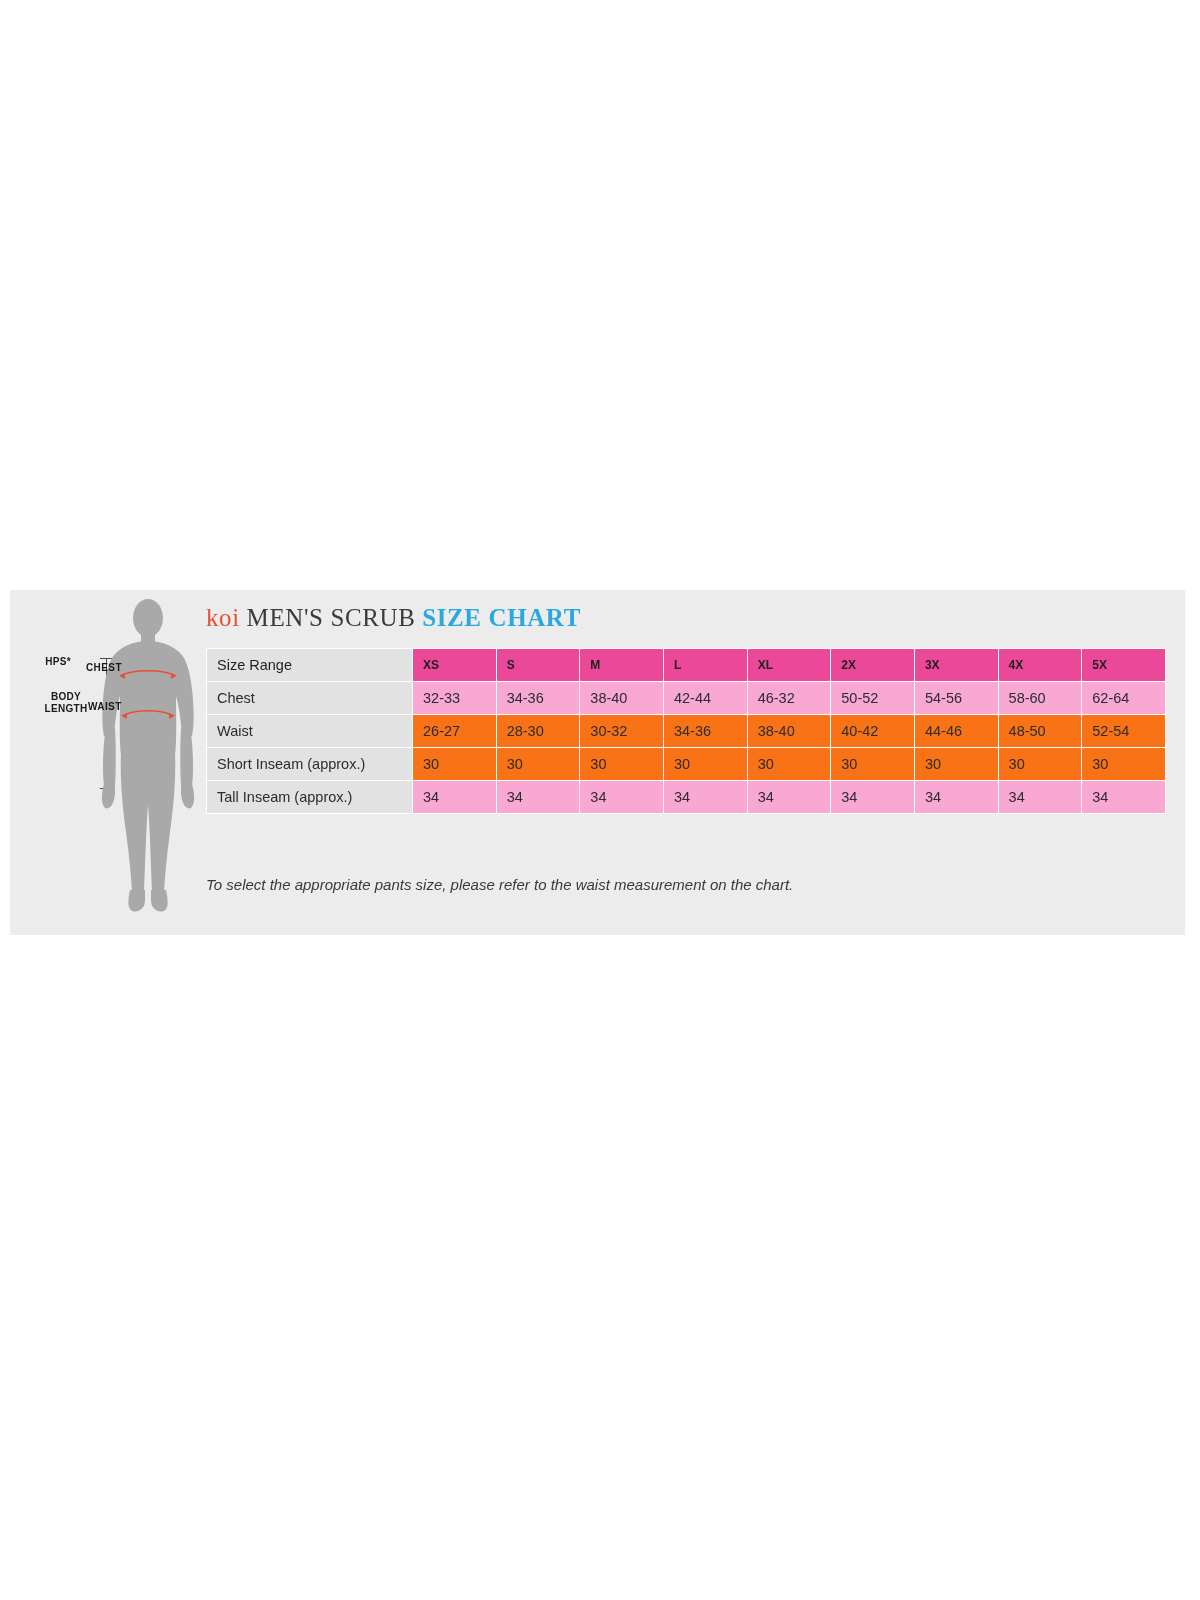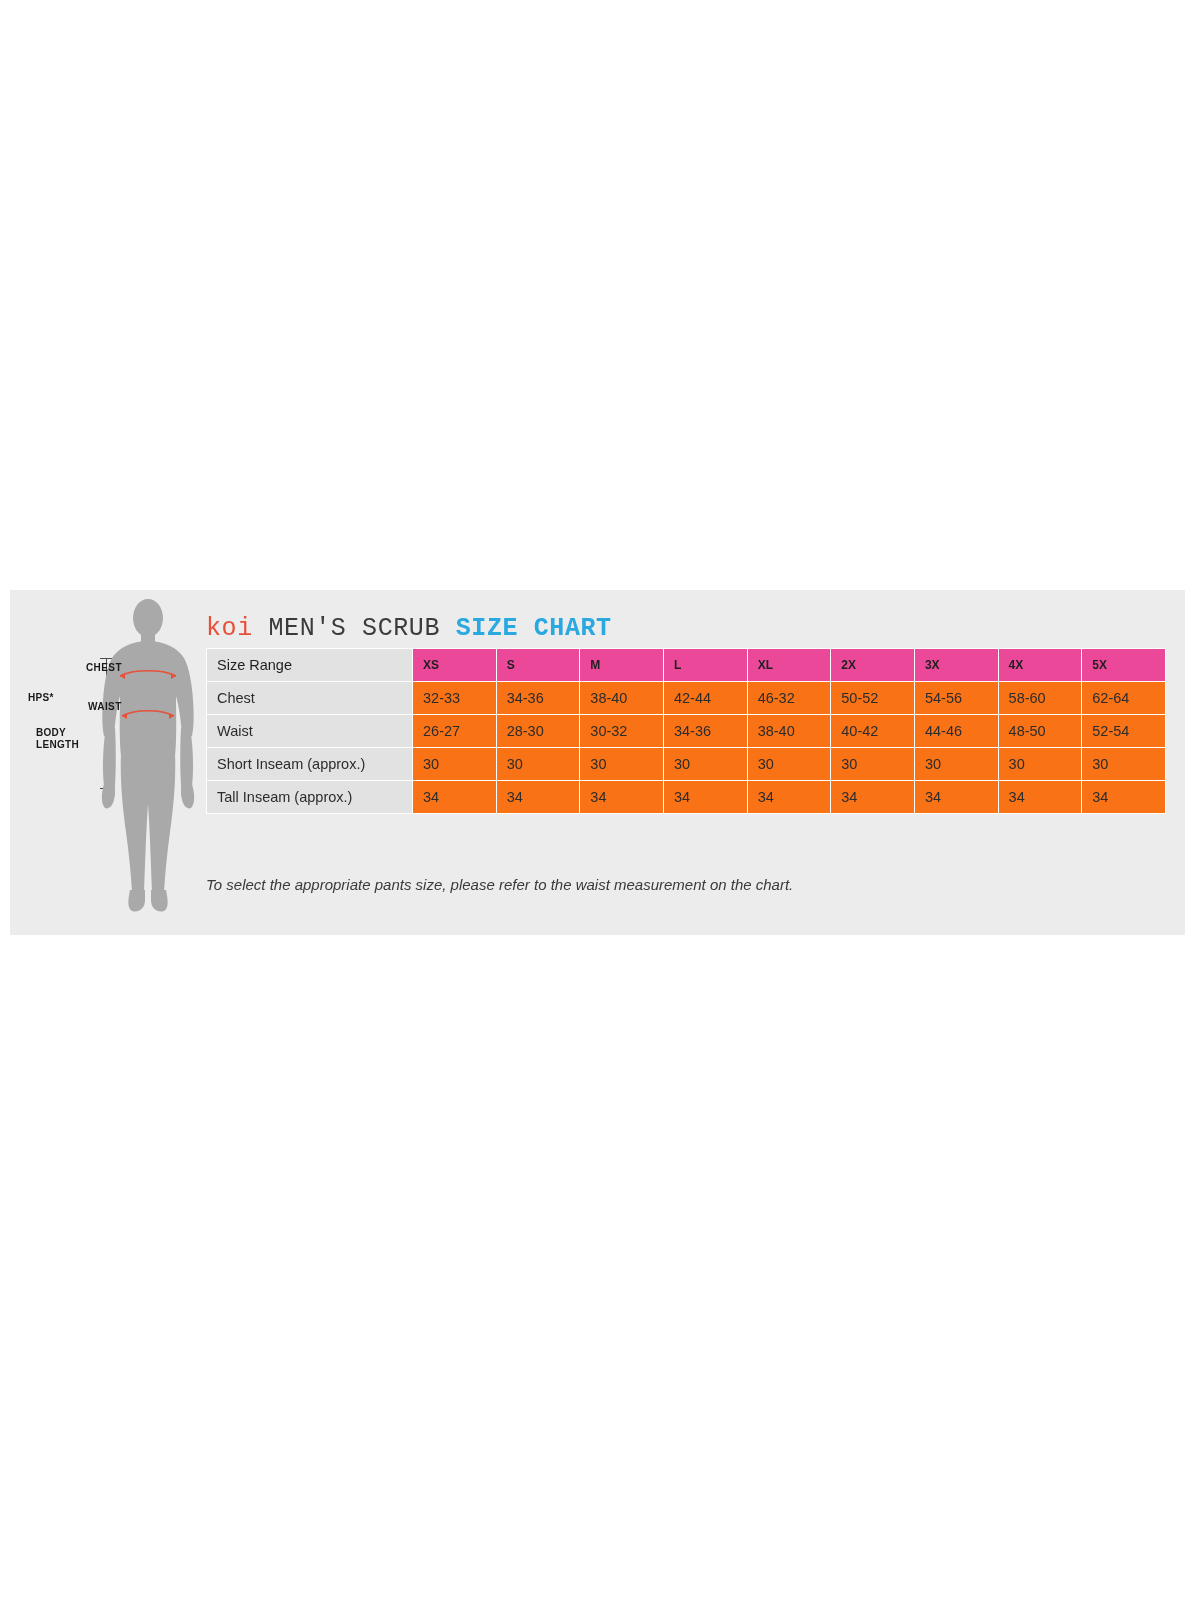--- a/index.html
+++ b/index.html
@@ -36,23 +36,22 @@
     height: 330px;
   }
   .guide-label {
     position: absolute;
     font-family: "Liberation Sans", sans-serif;
     font-size: 10px;
     font-weight: bold;
     color: #1a1a1a;
     letter-spacing: 0.3px;
     line-height: 12px;
-    text-align: left;
+    text-align: center;
     width: 60px;
-    margin-top: 36px;
   }
   #hps-label { left: 0px; top: 60px; }
   #bodylen-label { left: 8px; top: 95px; }
 
   
   .bracket-line {
     position: absolute;
     background: #4a4a4a;
   }
   #bracket-vert { left: 78px; top: 62px; width: 1px; height: 130px; }
@@ -71,22 +70,22 @@
     letter-spacing: 0.4px;
     background: transparent;
   }
   #chest-text { left: 58px; top: 66px; }
   #waist-text { left: 60px; top: 105px; }
 
   
   #title {
     position: absolute;
     left: 196px;
-    top: 24px;
-    font-family: Liberation Mono, monospace;
+    top: 14px;
+    font-family: Liberation Serif, serif;
     font-size: 25px;
     letter-spacing: 0.6px;
     white-space: nowrap;
   }
   #title .koi {
     color: #e8503a;
     font-weight: normal;
     font-size: 25px;
   }
   #title .mid {
@@ -125,21 +124,21 @@
   }
   #chart-table thead th.rowhead {
     font-weight: normal;
     font-size: 14.5px;
   }
   #chart-table td.rowhead,
   #chart-table th.rowhead {
     width: 185px;
     background: #e2e2e2;
   }
-  #chart-table tbody tr.band-light td { background: #f97316; }
+  #chart-table tbody tr.band-light td { background: #f9a8d4; }
   #chart-table tbody tr.band-dark td { background: #f97316; }
   #chart-table tbody tr.band-dark td.rowhead { background: #e2e2e2; }
   #chart-table tbody tr.band-light td.rowhead { background: #e2e2e2; }
 
   #footnote {
     position: absolute;
     left: 196px;
     top: 286px;
     font-family: "Liberation Sans", sans-serif;
     font-style: italic;

